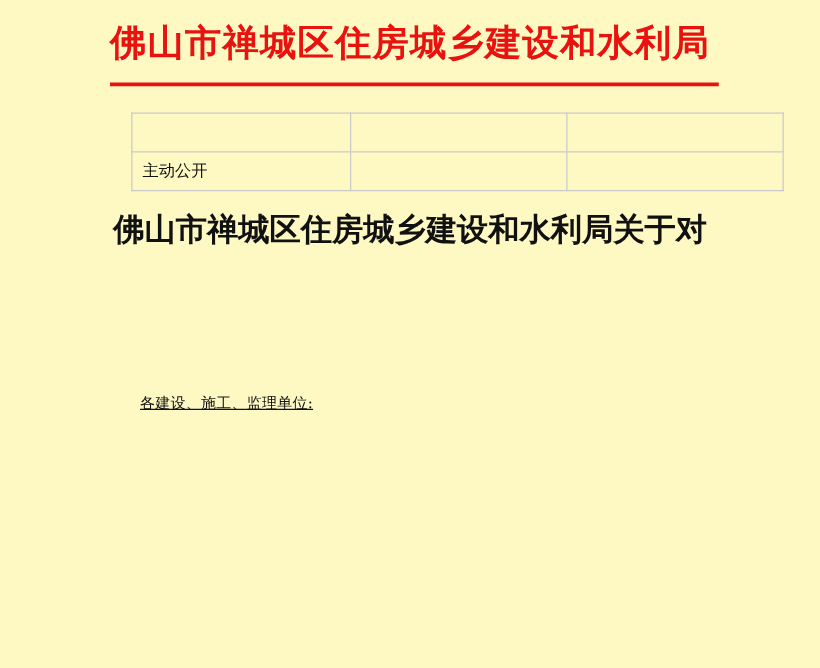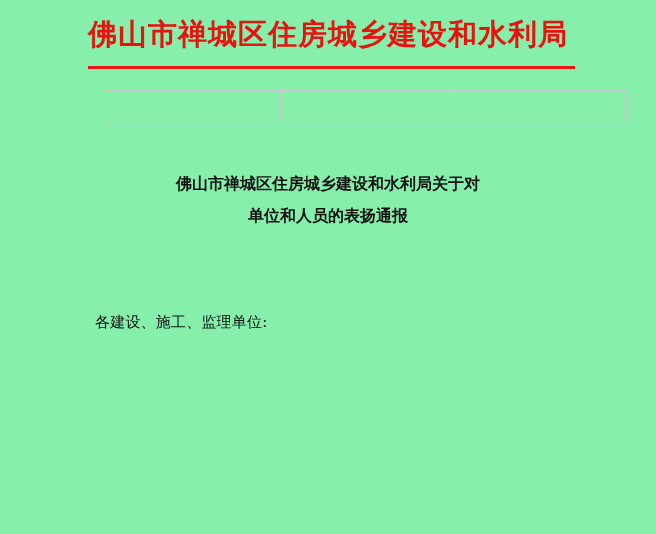--- a/index.html
+++ b/index.html
@@ -10,21 +10,21 @@
     width: 656px;
     height: 534px;
     background: #ffffff;
     font-family: "DejaVu Sans", sans-serif;
     overflow: hidden;
   }
   .page {
     position: relative;
     width: 656px;
     height: 534px;
-    background: #86efac;
+    background: #fef9c3;
     box-sizing: border-box;
   }
 
   
   .doc-header {
     position: absolute;
     left: 0;
     top: 14px;
     width: 656px;
     text-align: center;
@@ -78,39 +78,40 @@
   
   .doc-title {
     position: absolute;
     left: 78px;
     top: 168px;
     width: 500px;
     text-align: center;
     color: #111111;
     font-family: "DejaVu Serif", serif;
     font-weight: bold;
-    font-size: 16px;
+    font-size: 25px;
     line-height: 32px;
   }
   .doc-title .line {
     display: block;
     white-space: nowrap;
   }
 
   
   .doc-body {
     position: absolute;
-    left: 95px;
+    left: 112px;
     top: 308px;
     width: 448px;
     color: #111111;
     font-family: "DejaVu Serif", serif;
-    font-size: 15px;
+    font-size: 12px;
     line-height: 29px;
     letter-spacing: 0.2px;
+    text-decoration: underline;
   }
   .doc-body p {
     margin: 0;
   }
   .doc-body p.salutation {
     text-indent: 0;
   }
   .doc-body p.para {
     text-indent: 2em;
     text-align: justify;
@@ -127,25 +128,29 @@
 
   <div class="red-rule"></div>
 
   <table class="meta-table">
     <tbody>
       <tr>
         <td class="col-a empty-cell"></td>
         <td class="col-b empty-cell"></td>
         <td class="col-c empty-cell"></td>
       </tr>
+      <tr>
+        <td class="col-a">主动公开</td>
+        <td class="col-b empty-cell"></td>
+        <td class="col-c empty-cell"></td>
+      </tr>
     </tbody>
   </table>
 
   <div class="doc-title">
     <span class="line">佛山市禅城区住房城乡建设和水利局关于对</span>
-    <span class="line">单位和人员的表扬通报</span>
   </div>
 
   <div class="doc-body">
     <p class="salutation">各建设、施工、监理单位:</p>
   </div>
 
 </div>
 
 </body></html>

